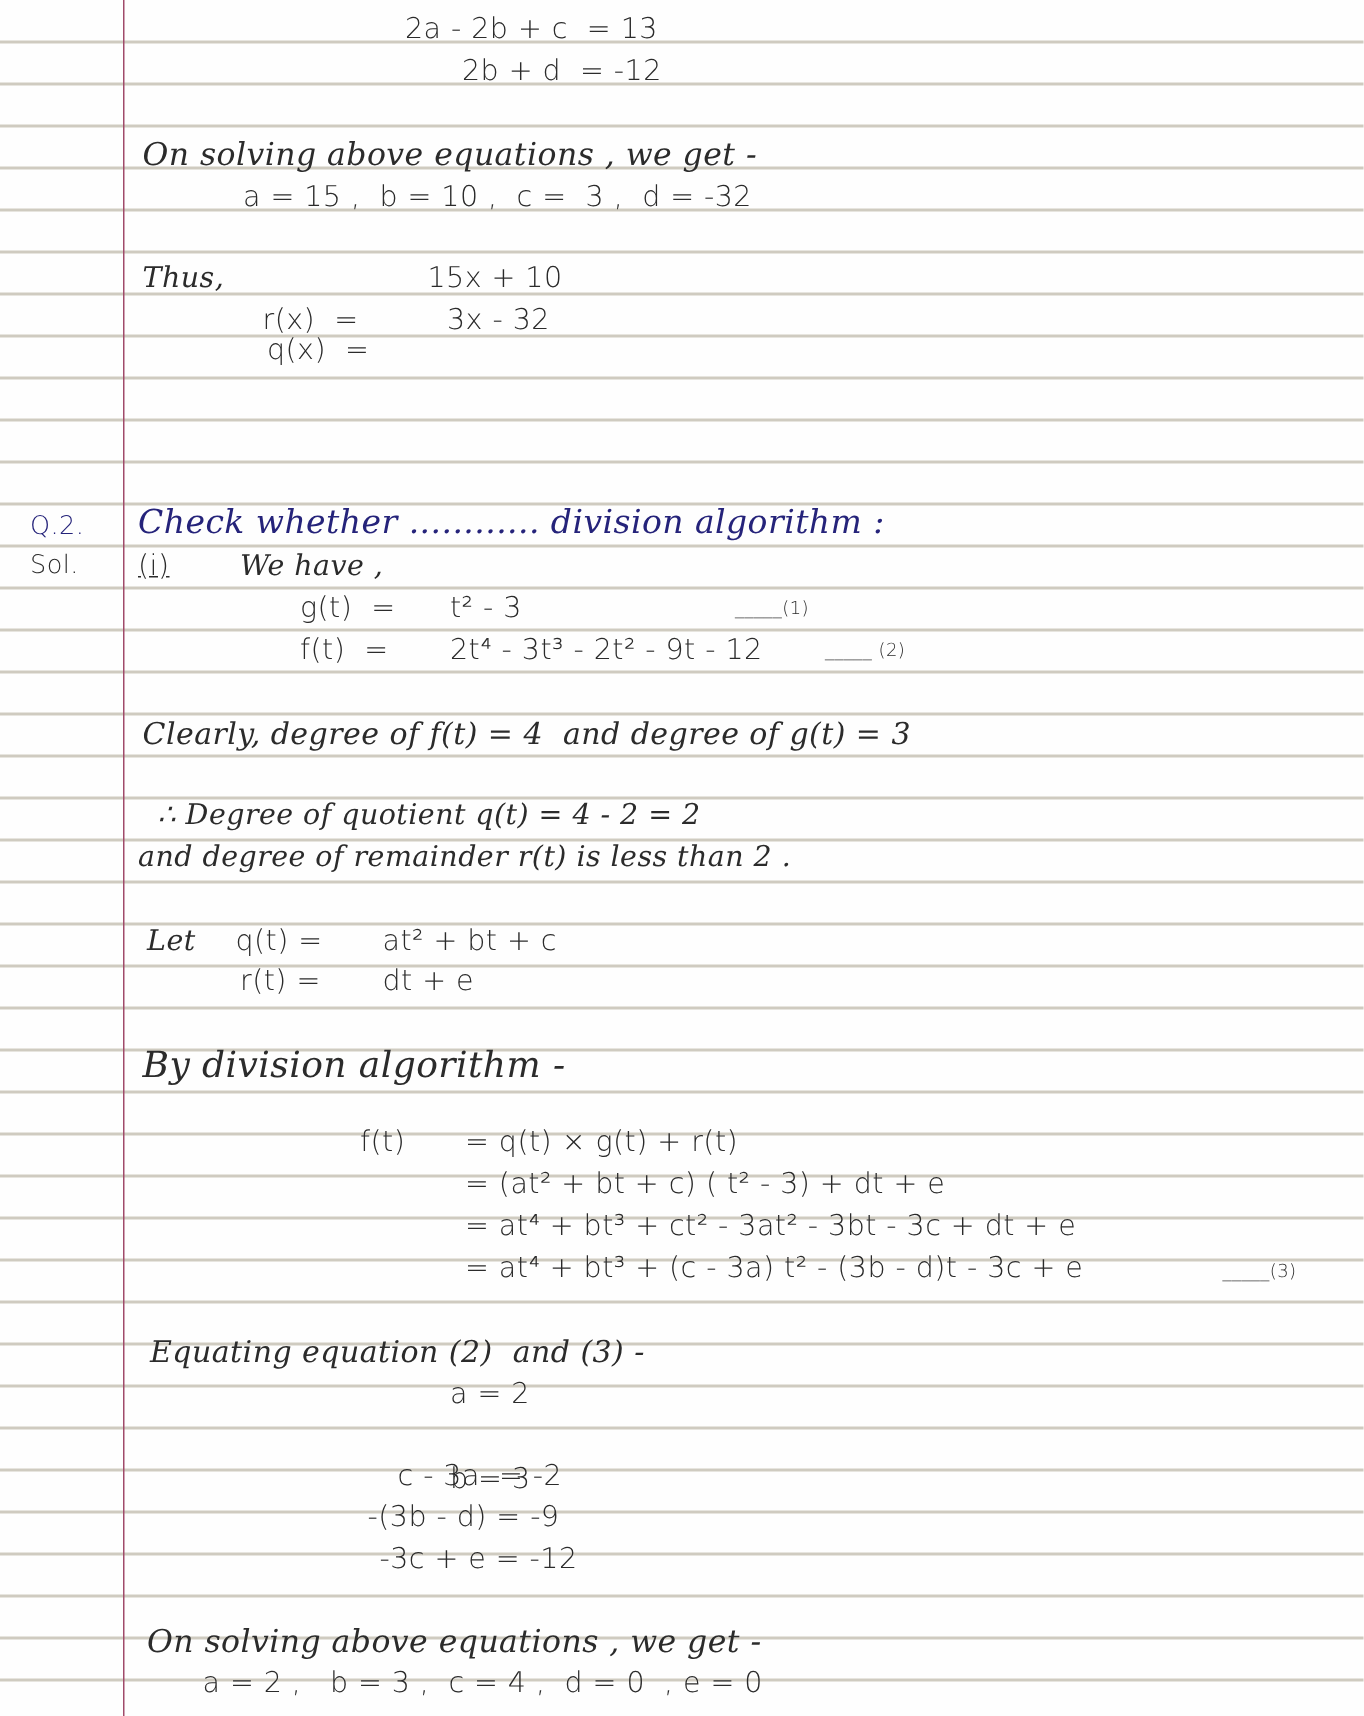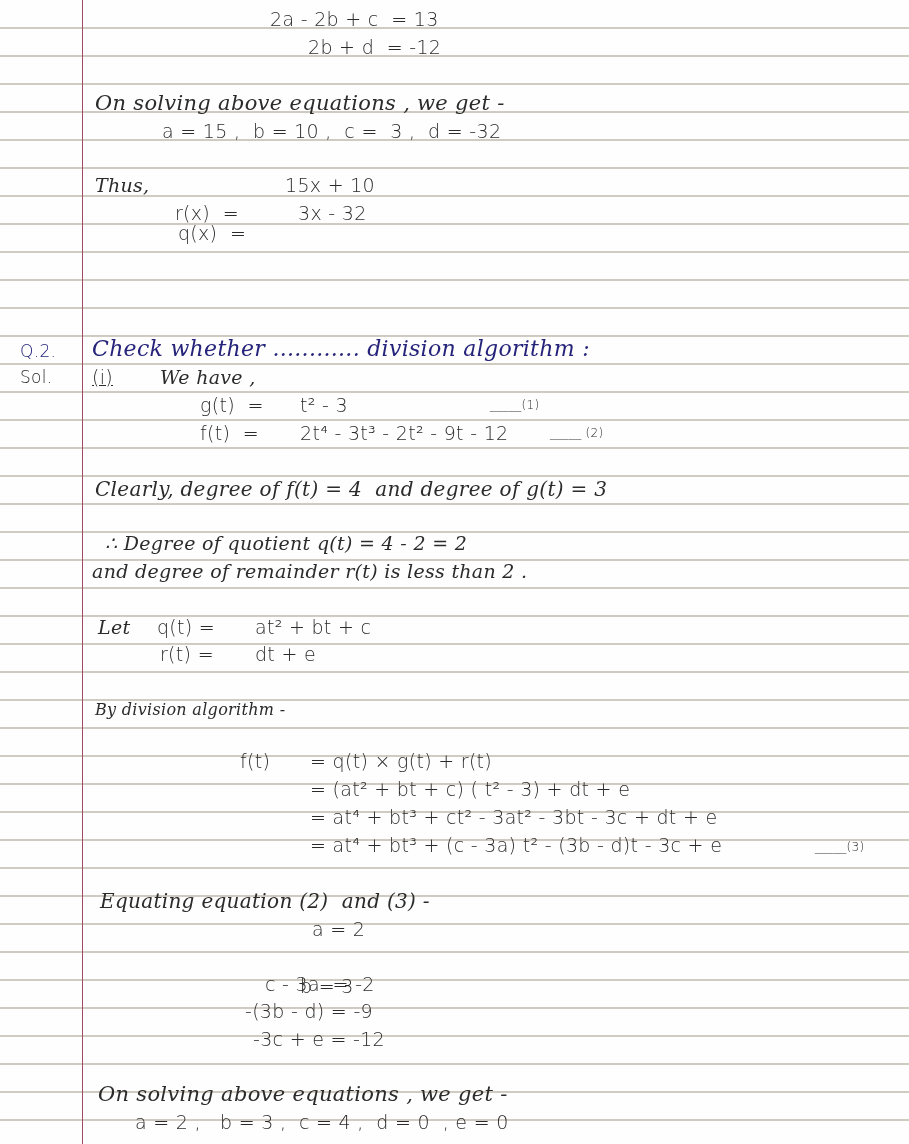--- a/index.html
+++ b/index.html
@@ -101,32 +101,32 @@
 
   <div class="line hand" style="left:105px; top:532px;">∴ Degree of quotient q(t) = 4 - 2 = 2</div>
   <div class="line hand" style="left:92px; top:560px;">and degree of remainder r(t) is less than 2 .</div>
 
   <div class="line hand" style="left:98px; top:616px;">Let</div>
   <div class="line math" style="left:157px; top:616px;">q(t) =</div>
   <div class="line math" style="left:255px; top:616px;">at² + bt + c</div>
   <div class="line math" style="left:160px; top:643px;">r(t) =</div>
   <div class="line math" style="left:255px; top:643px;">dt + e</div>
 
-  <div class="line hand" style="left:95px; top:699px; font-size:16px;">By division algorithm -</div>
+  <div class="line hand" style="left:95px; top:699px; font-size:24px;">By division algorithm -</div>
 
   <div class="line math" style="left:240px; top:750px;">f(t)</div>
   <div class="line math" style="left:310px; top:750px;">= q(t) × g(t) + r(t)</div>
   <div class="line math" style="left:310px; top:778px;">= (at² + bt + c) ( t² - 3) + dt + e</div>
   <div class="line math" style="left:310px; top:806px;">= at⁴ + bt³ + ct² - 3at² - 3bt - 3c + dt + e</div>
   <div class="line math" style="left:310px; top:834px;text-align:right;">= at⁴ + bt³ + (c - 3a) t² - (3b - d)t - 3c + e</div>
   <div class="line math small" style="left:815px; top:836px;">_____(3)</div>
 
   <div class="line hand" style="left:100px; top:890px; font-size:20px;">Equating equation (2)  and (3) -</div>
 
-  <div class="line math" style="left:312px; top:918px;">a = 2</div>
+  <div class="line math" style="left:300px; top:918px;">a = 2</div>
   <div class="line math" style="left:300px; top:975px;">b = 3</div>
   <div class="line math" style="left:265px; top:973px;">c - 3a  = -2</div>
   <div class="line math" style="left:245px; top:1000px;">-(3b - d) = -9</div>
   <div class="line math" style="left:253px; top:1028px;">-3c + e = -12</div>
 
   <div class="line hand" style="left:98px; top:1083px; font-size:21px;">On solving above equations , we get -</div>
   <div class="line math" style="left:135px; top:1111px;">a = 2 ,   b = 3 ,  c = 4 ,  d = 0  , e = 0</div>
 </div>
 
 </body></html>

